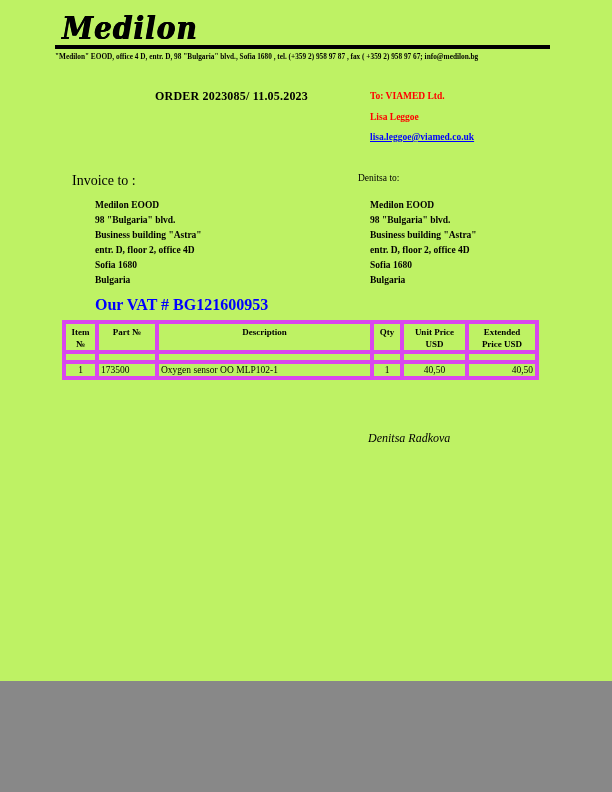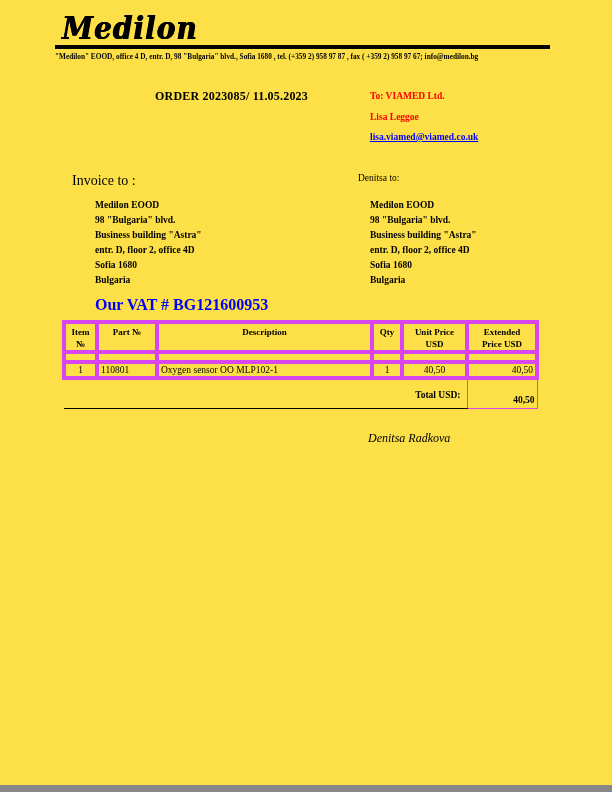--- a/index.html
+++ b/index.html
@@ -1,22 +1,22 @@
 <!DOCTYPE html>
 <html><head>
 <meta charset="utf-8">
 <style>
   * { margin: 0; padding: 0; box-sizing: border-box; }
   html, body { background: #888; }
   .page {
     position: relative;
     width: 612px;
-    height: 785px;
+    height: 681px;
     margin: 0 auto;
-    background: #fde047;
+    background: #bef264;
     font-family: "Liberation Serif", "DejaVu Serif", serif;
     color: #000;
     overflow: hidden;
   }
   .abs { position: absolute; }
 
   .logo {
     left: 62px; top: 12px;
     font-family: "DejaVu Serif", serif;
     font-style: italic;
@@ -128,21 +128,21 @@
 <div class="page">
 
   <div class="abs logo">Medilon</div>
   <div class="abs top-rule"></div>
   <div class="abs company-line">"Medilon" EOOD, office 4 D, entr. D, 98 "Bulgaria" blvd., Sofia 1680 , tel. (+359 2) 958 97 87 , fax ( +359 2) 958 97 67; info@medilon.bg</div>
 
   <div class="abs order-title">ORDER 2023085/ 11.05.2023</div>
 
   <div class="abs to-company">To: VIAMED Ltd.</div>
   <div class="abs to-contact">Lisa Leggoe</div>
-  <div class="abs to-email">lisa.viamed@viamed.co.uk</div>
+  <div class="abs to-email">lisa.leggoe@viamed.co.uk</div>
 
   <div class="abs invoice-label">Invoice to :</div>
   <div class="abs deliver-label">Denitsa to:</div>
 
   <div class="abs addr addr-invoice">
     <div>Medilon EOOD</div>
     <div>98 "Bulgaria" blvd.</div>
     <div>Business building "Astra"</div>
     <div>entr. D, floor 2, office 4D</div>
     <div>Sofia 1680</div>
@@ -176,28 +176,24 @@
     <tr class="empty-row">
       <td></td>
       <td></td>
       <td></td>
       <td></td>
       <td></td>
       <td></td>
     </tr>
     <tr class="data-row">
       <td class="ta-c">1</td>
-      <td>110801</td>
+      <td>173500</td>
       <td>Oxygen sensor OO MLP102-1</td>
       <td class="ta-c">1</td>
       <td class="ta-c">40,50</td>
       <td class="ta-r">40,50</td>
-    </tr>
-    <tr>
-      <td class="total-left" colspan="5">Total USD:</td>
-      <td class="total-cell">40,50</td>
     </tr>
   </tbody>
     </table>
 
   <div class="abs signature">Denitsa Radkova</div>
 
 </div>
 
 </body></html>

